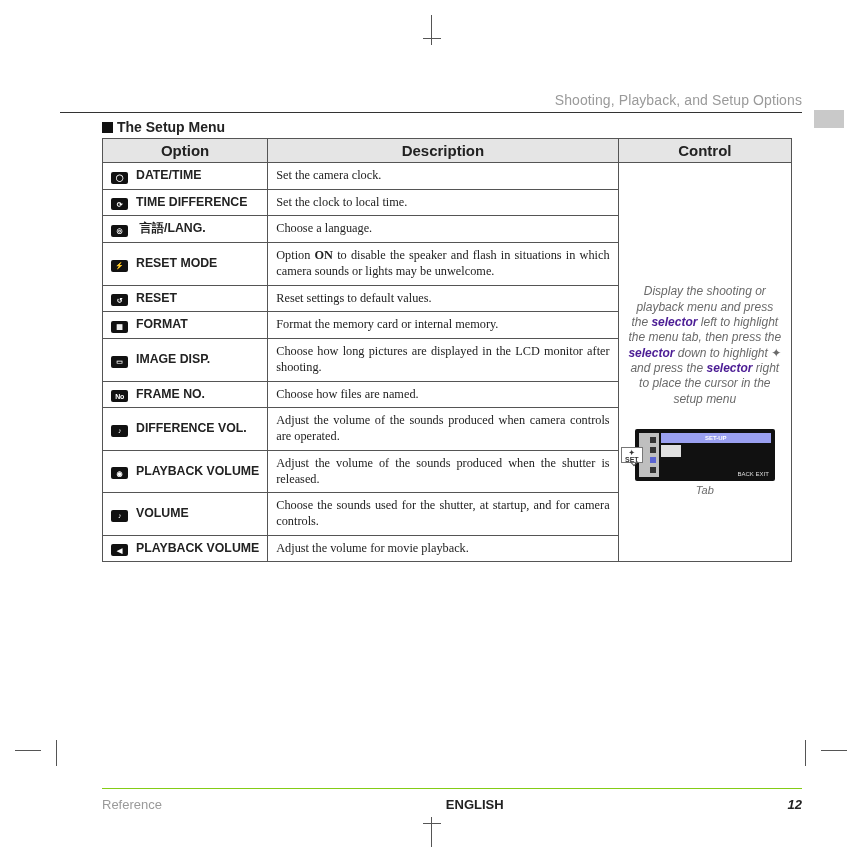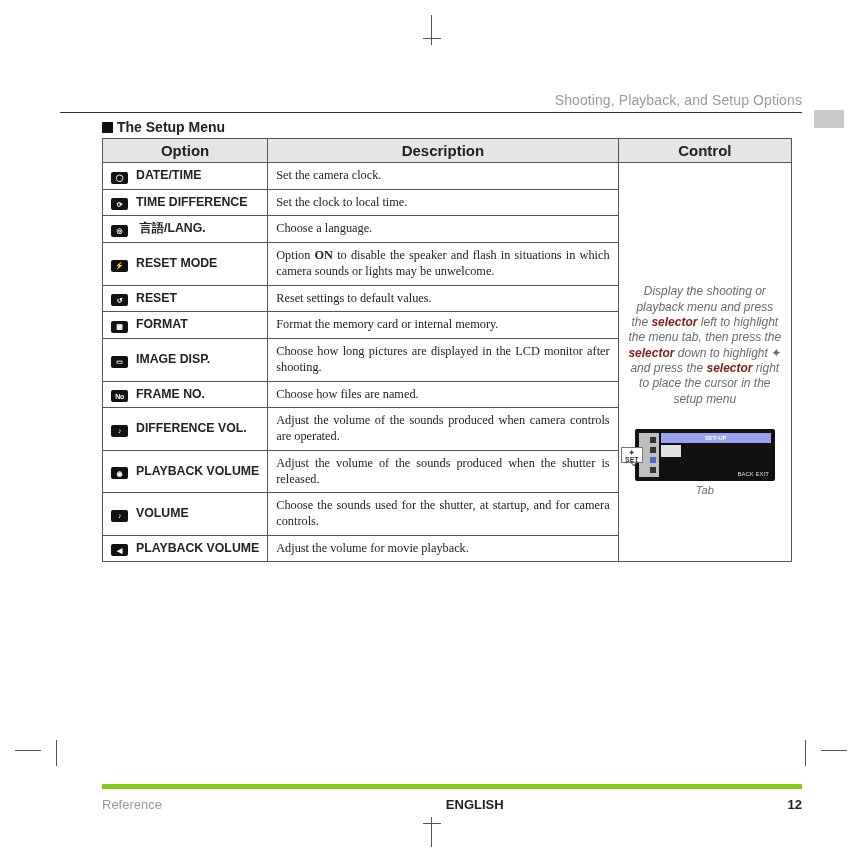--- a/index.html
+++ b/index.html
@@ -100,21 +100,21 @@
   .desc-cell { width: 360px; text-align: justify; font-family: Liberation Serif, serif; }
   .ctrl-cell {
     width: 174px;
     font-style: italic;
     text-align: center;
     font-size: 12px;
     color: #6a6a6a;
     vertical-align: top;
     padding-top: 62px !important;
   }
-  .ctrl-cell .sel { font-weight:700; font-style:italic; color:#7f1d1d; }
+  .ctrl-cell .sel { font-weight:700; font-style:italic; color:#4c1d95; }
   .lcd {
     margin: 22px auto 0 auto;
     width: 140px;
   }
   .lcd-screen {
     width: 140px; height: 52px;
     background: #111;
     border-radius: 2px;
     position: relative;
   }
@@ -155,29 +155,29 @@
     transform: rotate(-45deg);
   }
   .tablabel {
     font-style: italic; color:#6a6a6a; font-size:11px;
     margin-top:2px;
   }
   .footer {
     position: absolute;
     left: 42px; right: 0;
     bottom: 0px;
-    border-top: 5px solid #84cc16;
+    border-top: 1px solid #84cc16;
     padding-top: 8px;
     display: flex;
     justify-content: space-between;
     font-size: 13px;
   }
   .footer .ref { color:#9a9a9a; }
   .footer .lang { font-weight:700; }
-  .footer .pg { font-weight:700; }
+  .footer .pg { font-weight:700; font-style:italic; }
   .on { font-weight: 700; }
 </style>
 </head>
 <body>
 
 <div class="crop-mark cm-v" style="left:431px;top:15px;"></div>
 <div class="crop-mark cm-h" style="left:423px;top:38px;width:18px;"></div>
 <div class="crop-mark cm-v" style="left:431px;bottom:15px;"></div>
 <div class="crop-mark cm-h" style="left:423px;bottom:38px;width:18px;"></div>
 <div class="crop-mark cm-h" style="left:15px;top:750px;width:26px;"></div>

